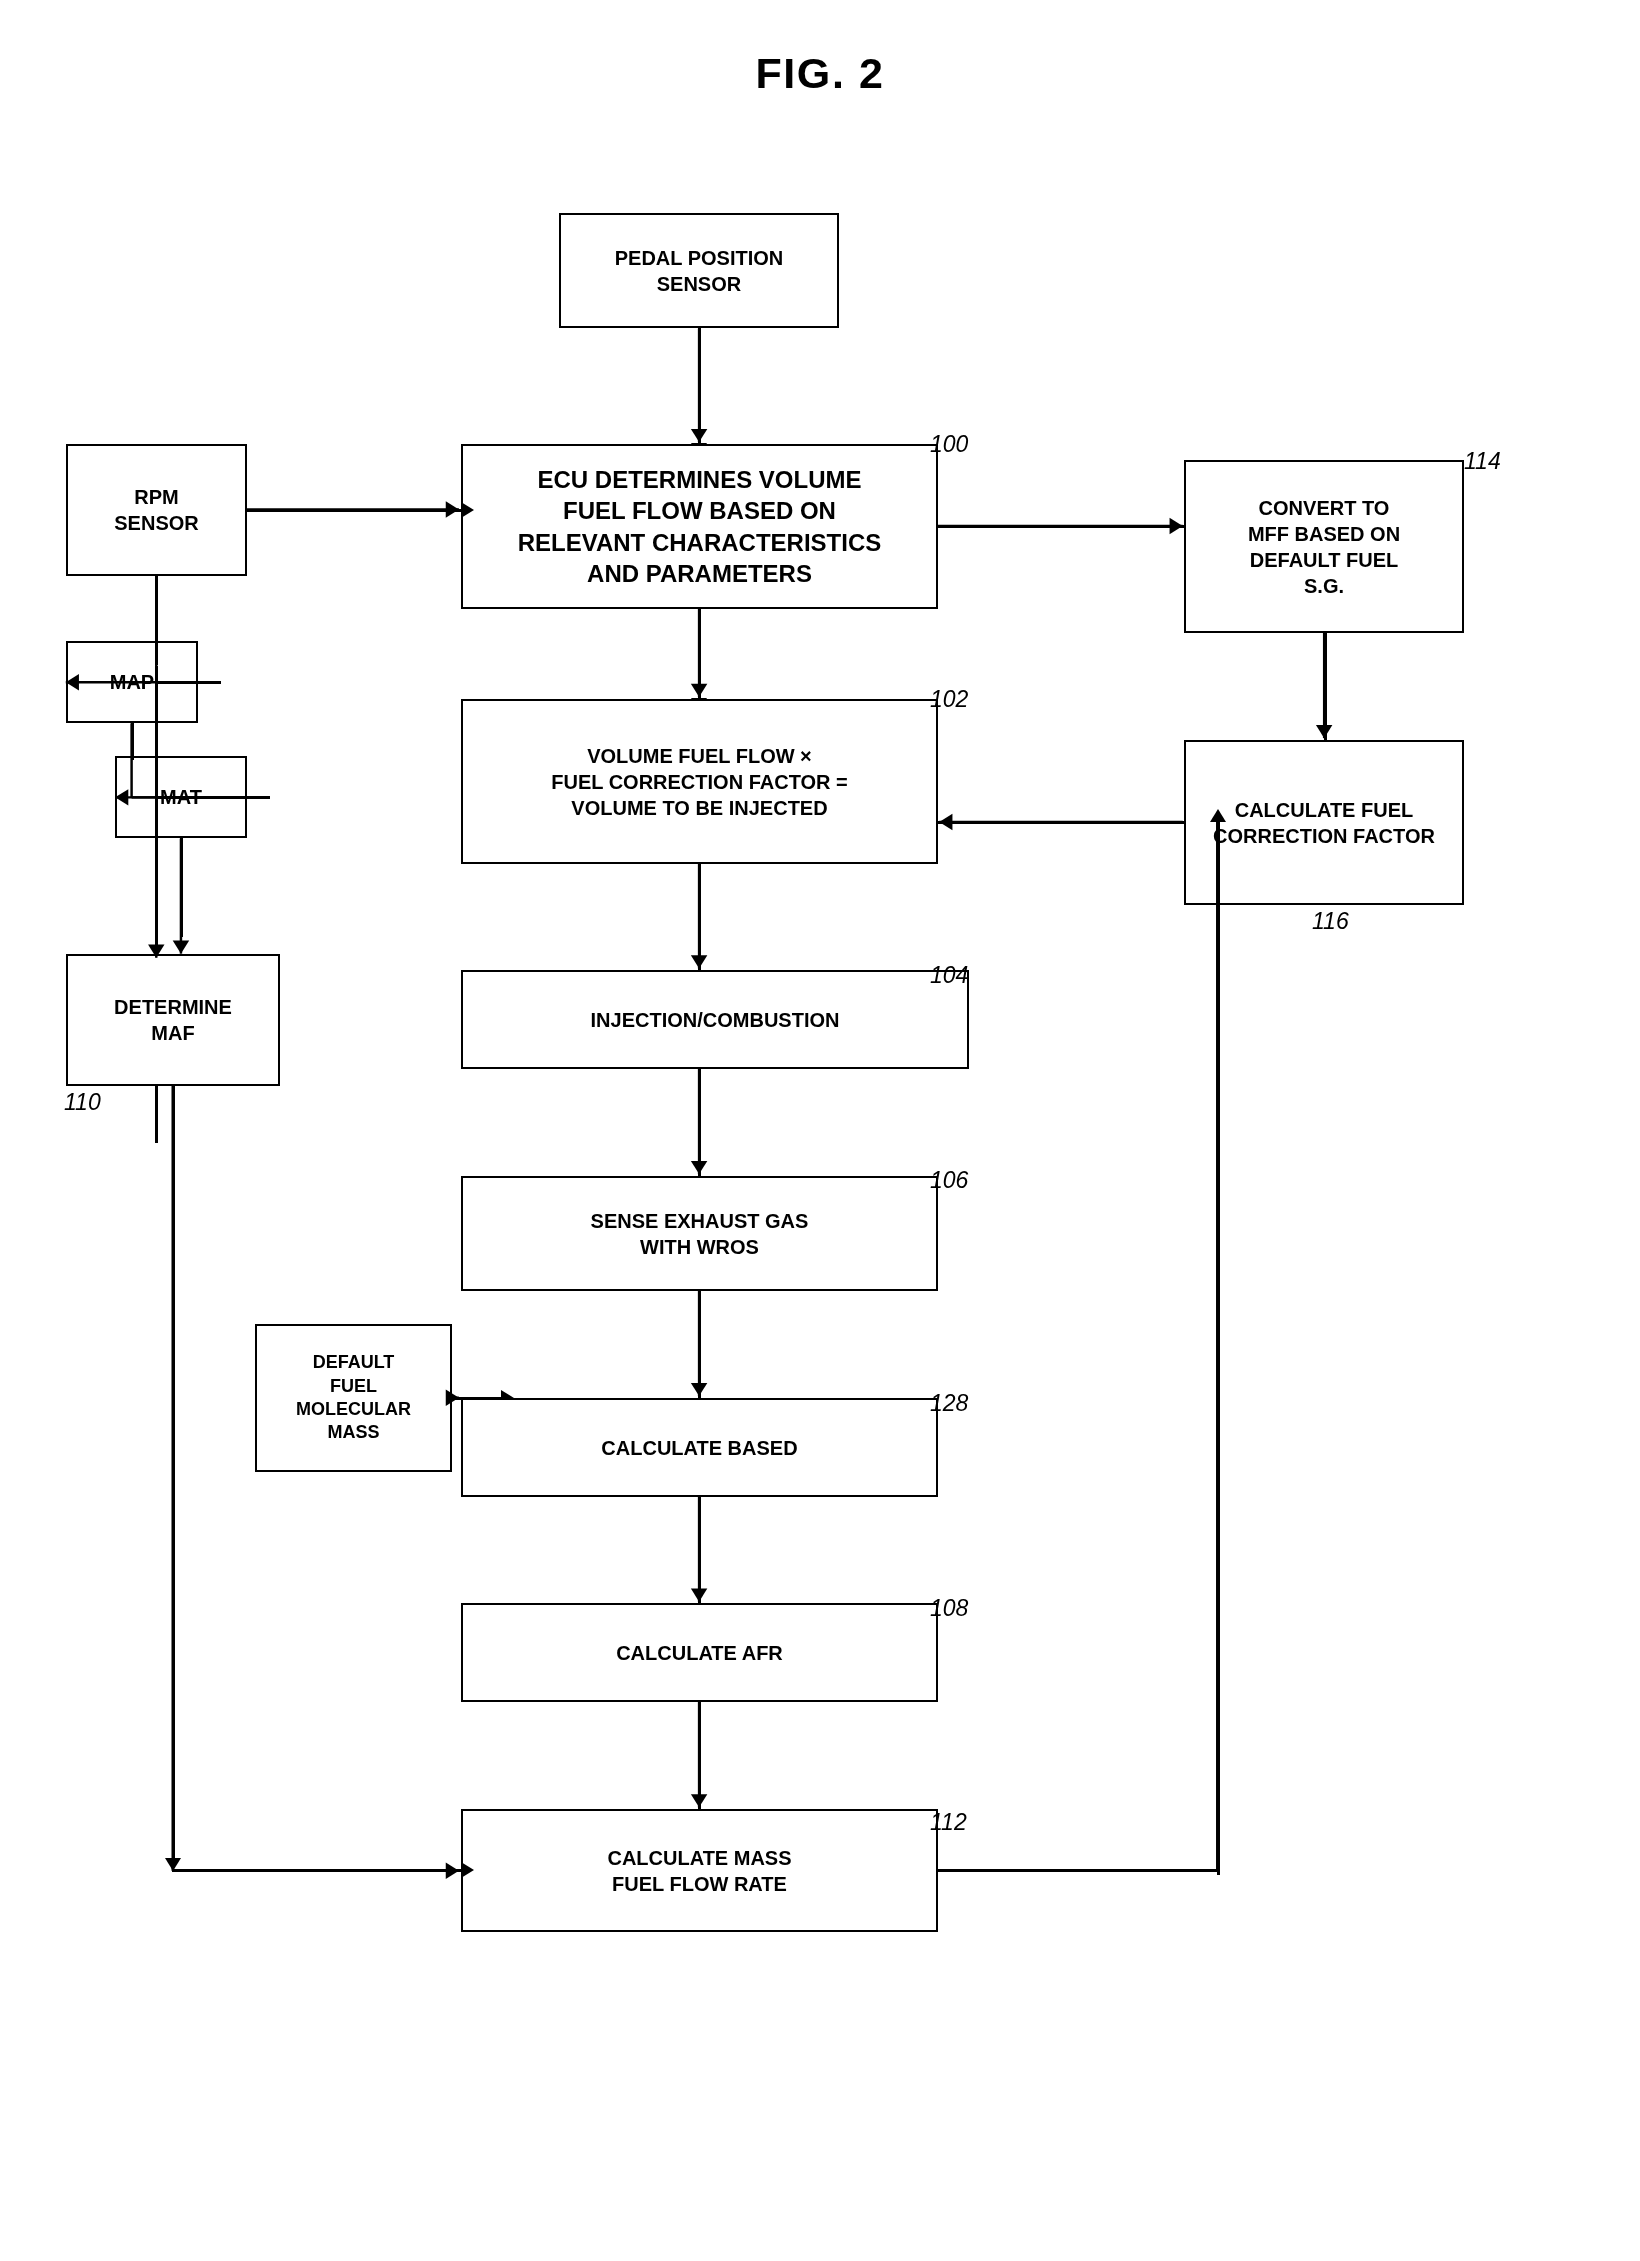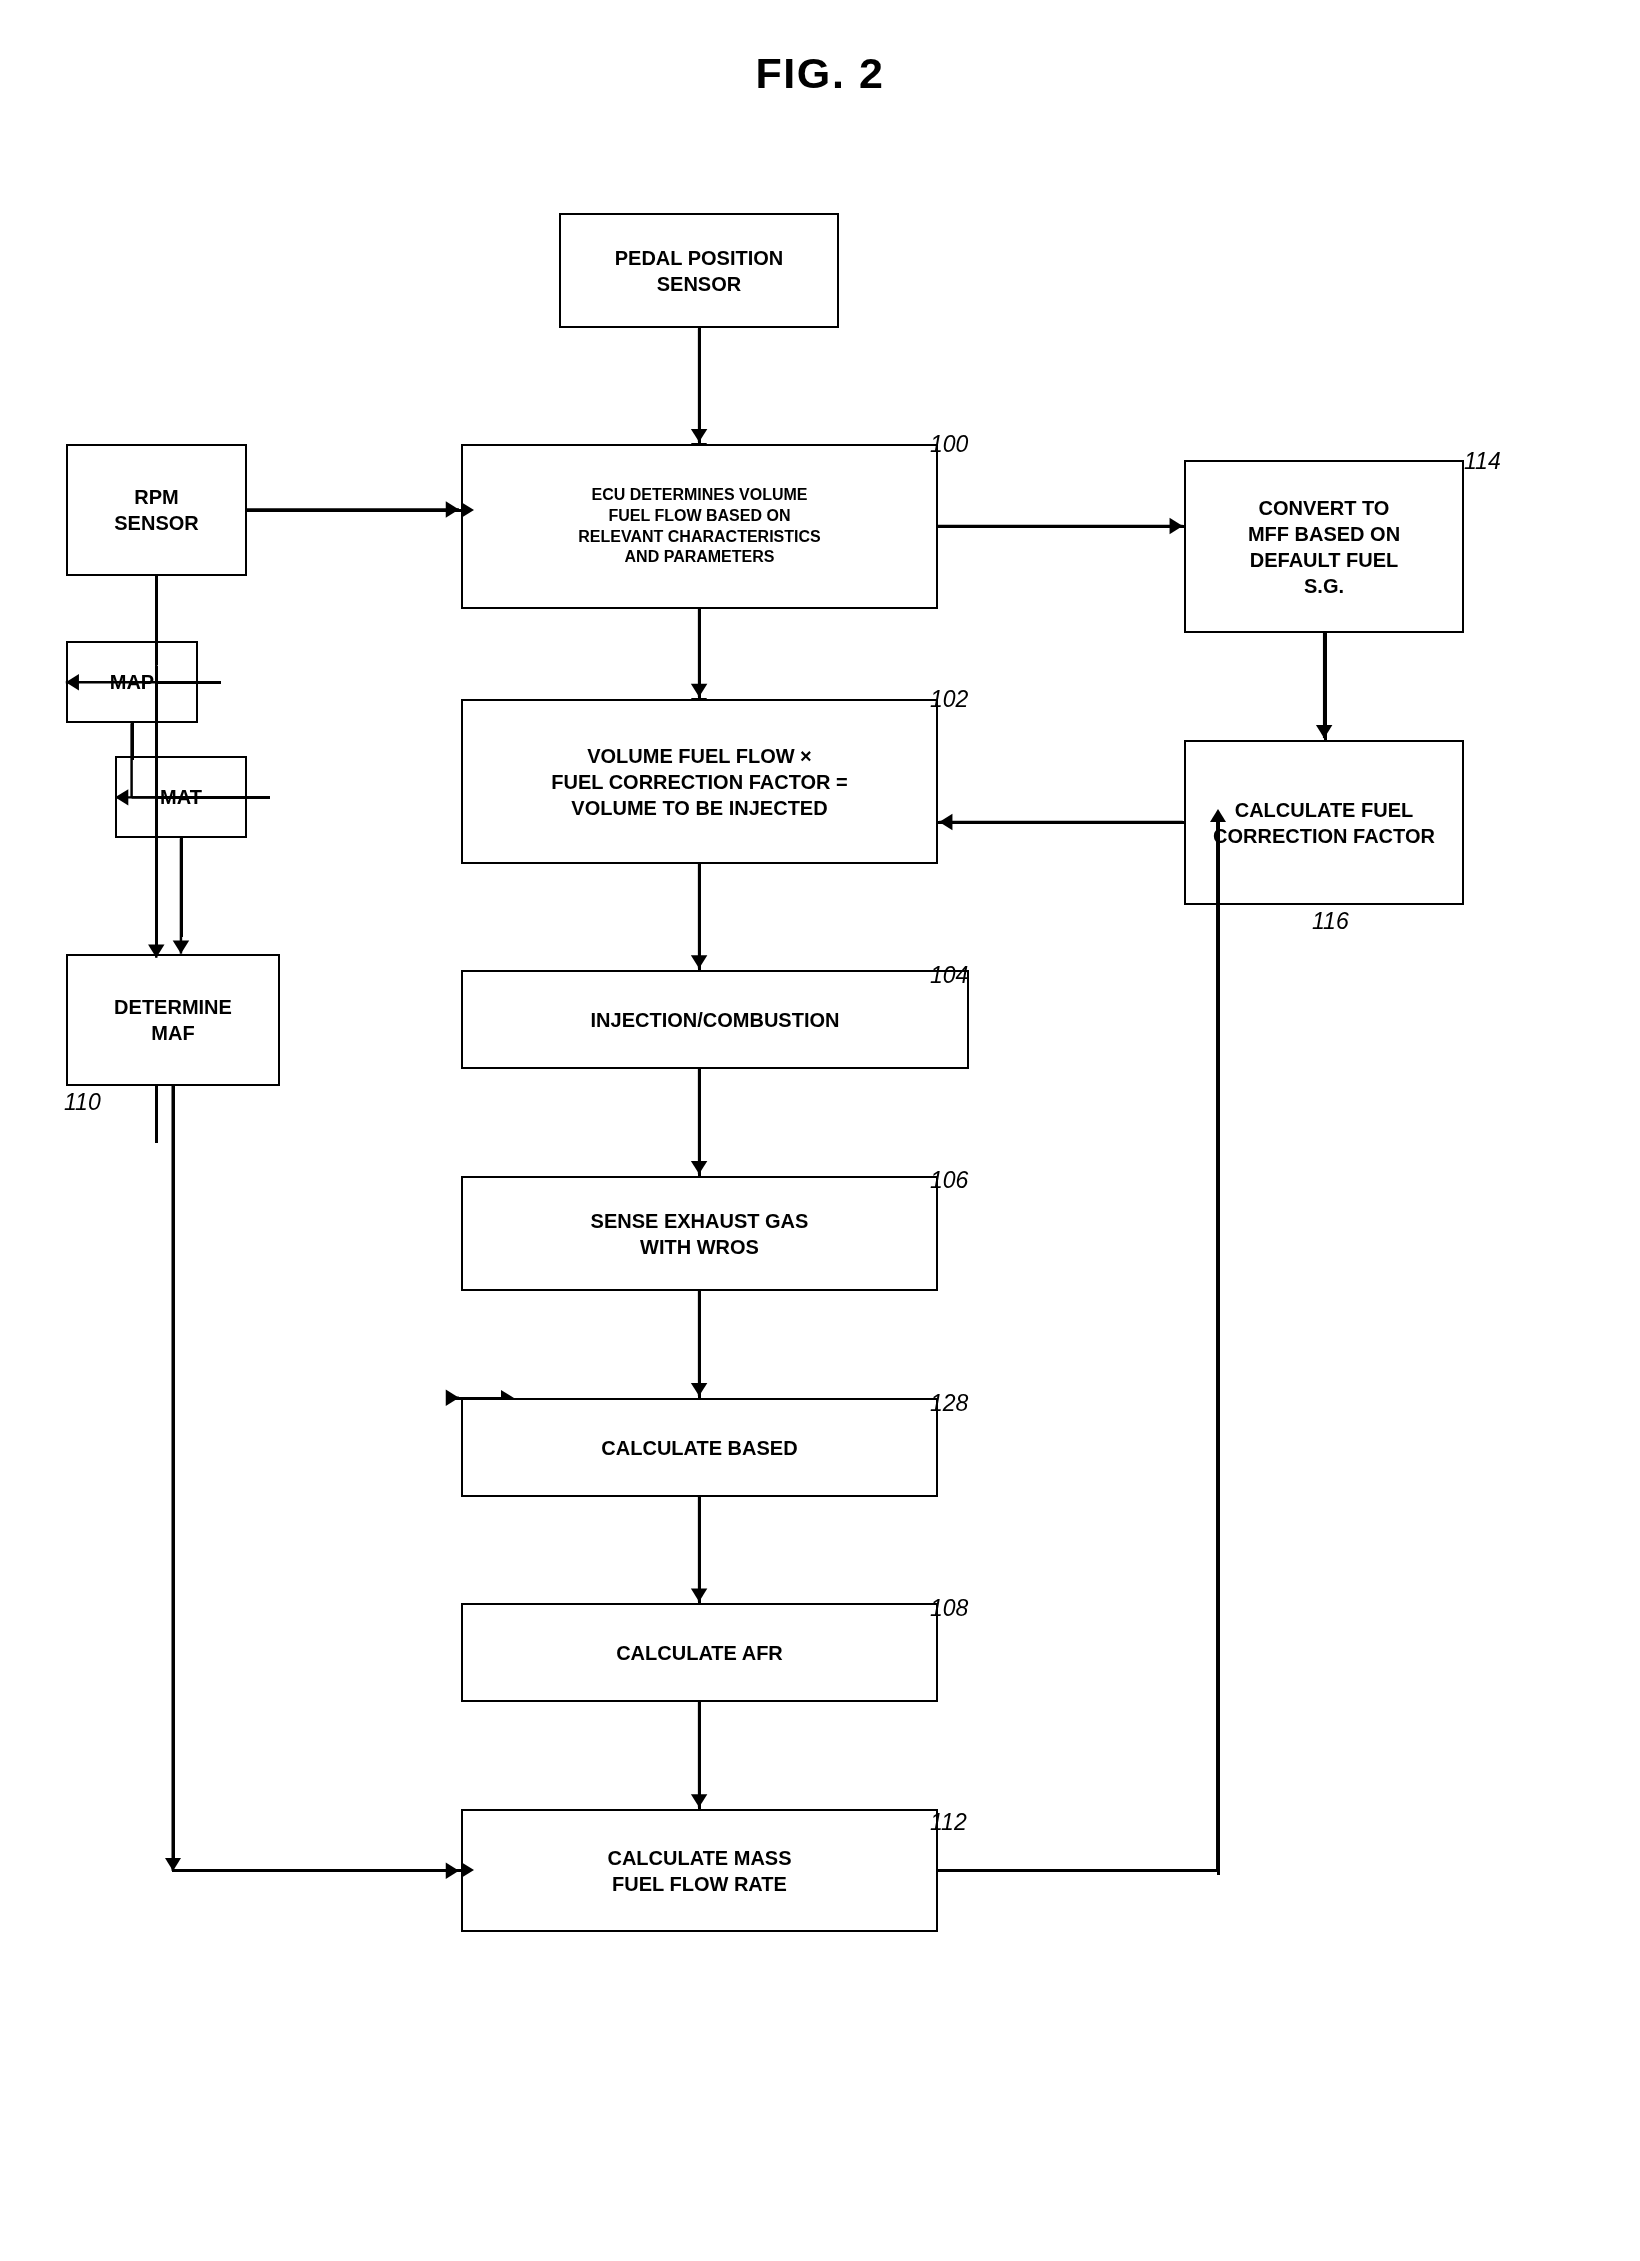--- a/index.html
+++ b/index.html
@@ -113,21 +113,21 @@
 
   <div class="box" style="left:559px; top:82px; width:280px; height:115px; font-size:20px;">
     <span style="white-space:pre-line;">PEDAL POSITION
 SENSOR</span>
   </div>
 
   <div class="arrow arrow-v" style="left:698px; top:197px; height:115px;">
     <div class="arrowhead-down" style="bottom:-13px; top:auto;"></div>
   </div>
 
-  <div class="box" style="left:461px; top:313px; width:477px; height:165px; font-size:16px;">
+  <div class="box" style="left:461px; top:313px; width:477px; height:165px; font-size:24px;">
     <span style="white-space:pre-line;">ECU DETERMINES VOLUME
 FUEL FLOW BASED ON
 RELEVANT CHARACTERISTICS
 AND PARAMETERS</span>
   </div>
   <div class="label-ref" style="left:930px; top:300px;">100</div>
 
   <div class="arrow arrow-h" style="left:938px; top:394px; width:247px;">
     <div class="arrowhead-right"></div>
   </div>
@@ -181,20 +181,26 @@
   <div class="box" style="left:461px; top:1045px; width:477px; height:115px; font-size:20px;">
     <span style="white-space:pre-line;">SENSE EXHAUST GAS
 WITH WROS</span>
   </div>
   <div class="label-ref" style="left:930px; top:1036px;">106</div>
 
   <div class="arrow arrow-v" style="left:698px; top:1160px; height:107px;">
     <div class="arrowhead-down" style="bottom:-13px; top:auto;"></div>
   </div>
 
+  <div class="box" style="left:255px; top:1193px; width:197px; height:148px; font-size:18px;">
+    <span style="white-space:pre-line;">DEFAULT
+FUEL
+MOLECULAR
+MASS</span>
+  </div>
 
   <div class="arrow arrow-h" style="left:452px; top:1266px; width:49px;">
     <div class="arrowhead-right"></div>
   </div>
 
   <div class="box" style="left:461px; top:1267px; width:477px; height:99px; font-size:20px;">
     <span style="white-space:pre-line;">CALCULATE BASED</span>
   </div>
   <div class="label-ref" style="left:930px; top:1259px;">128</div>
 

